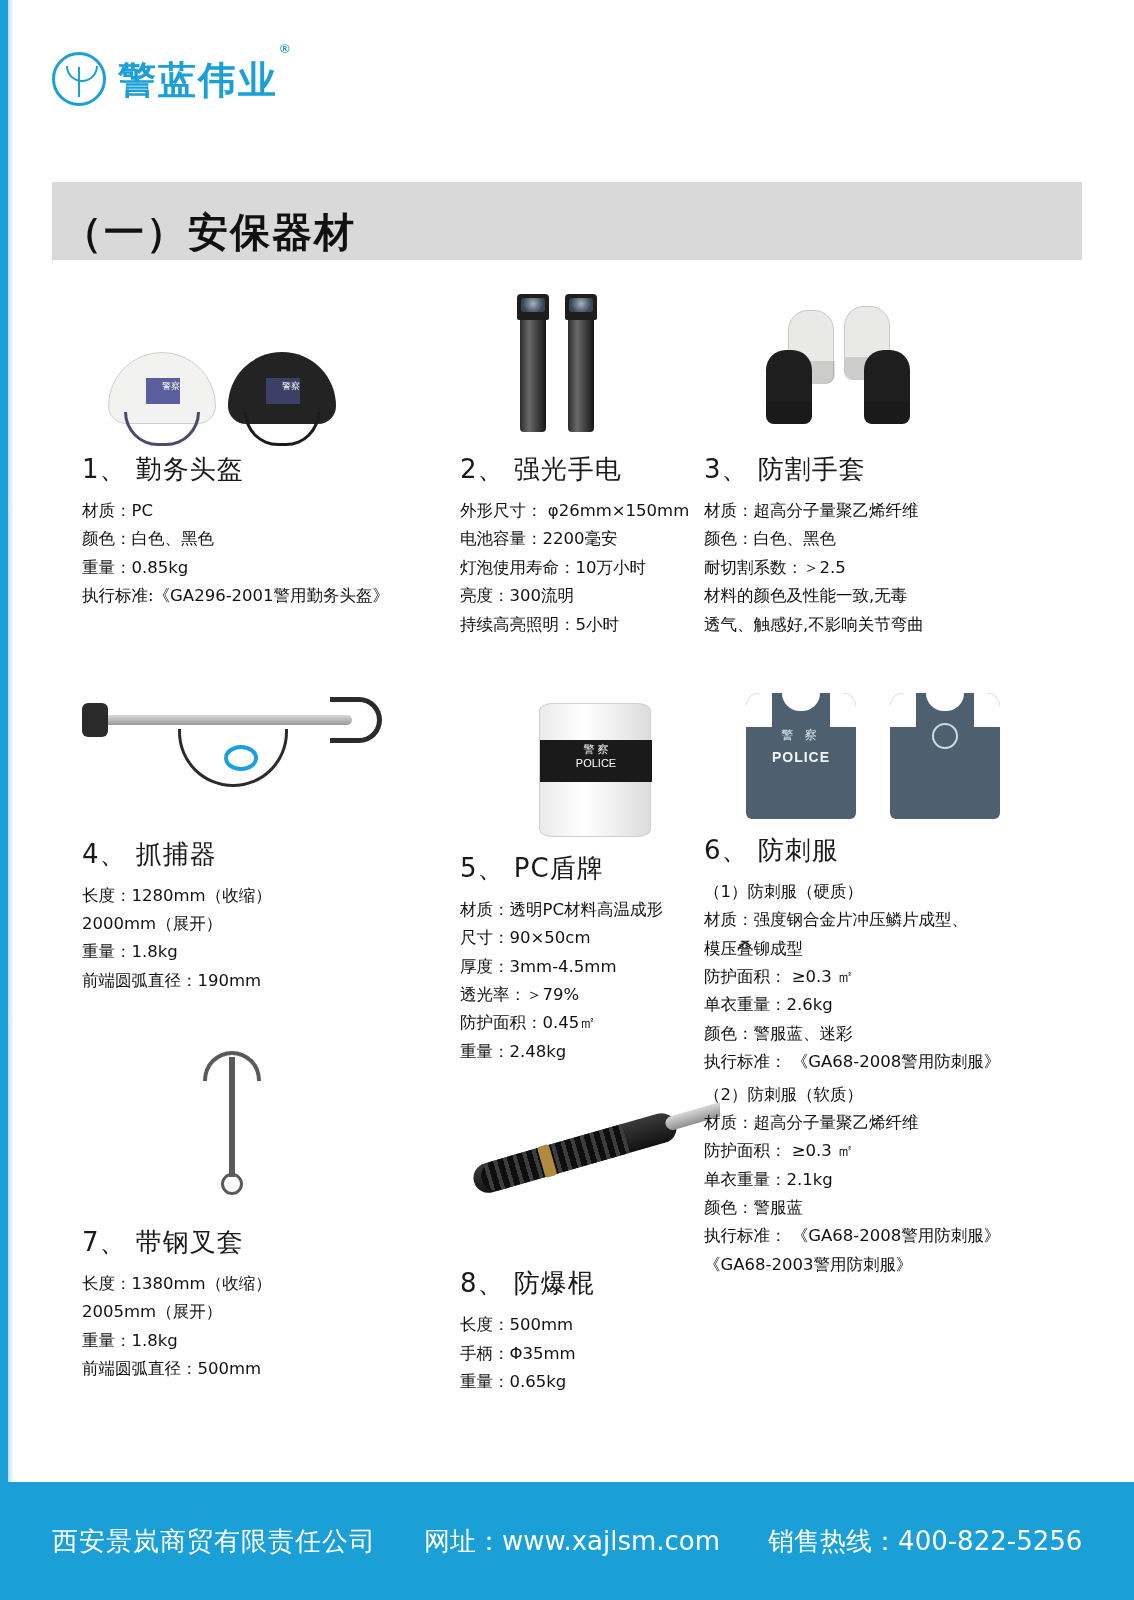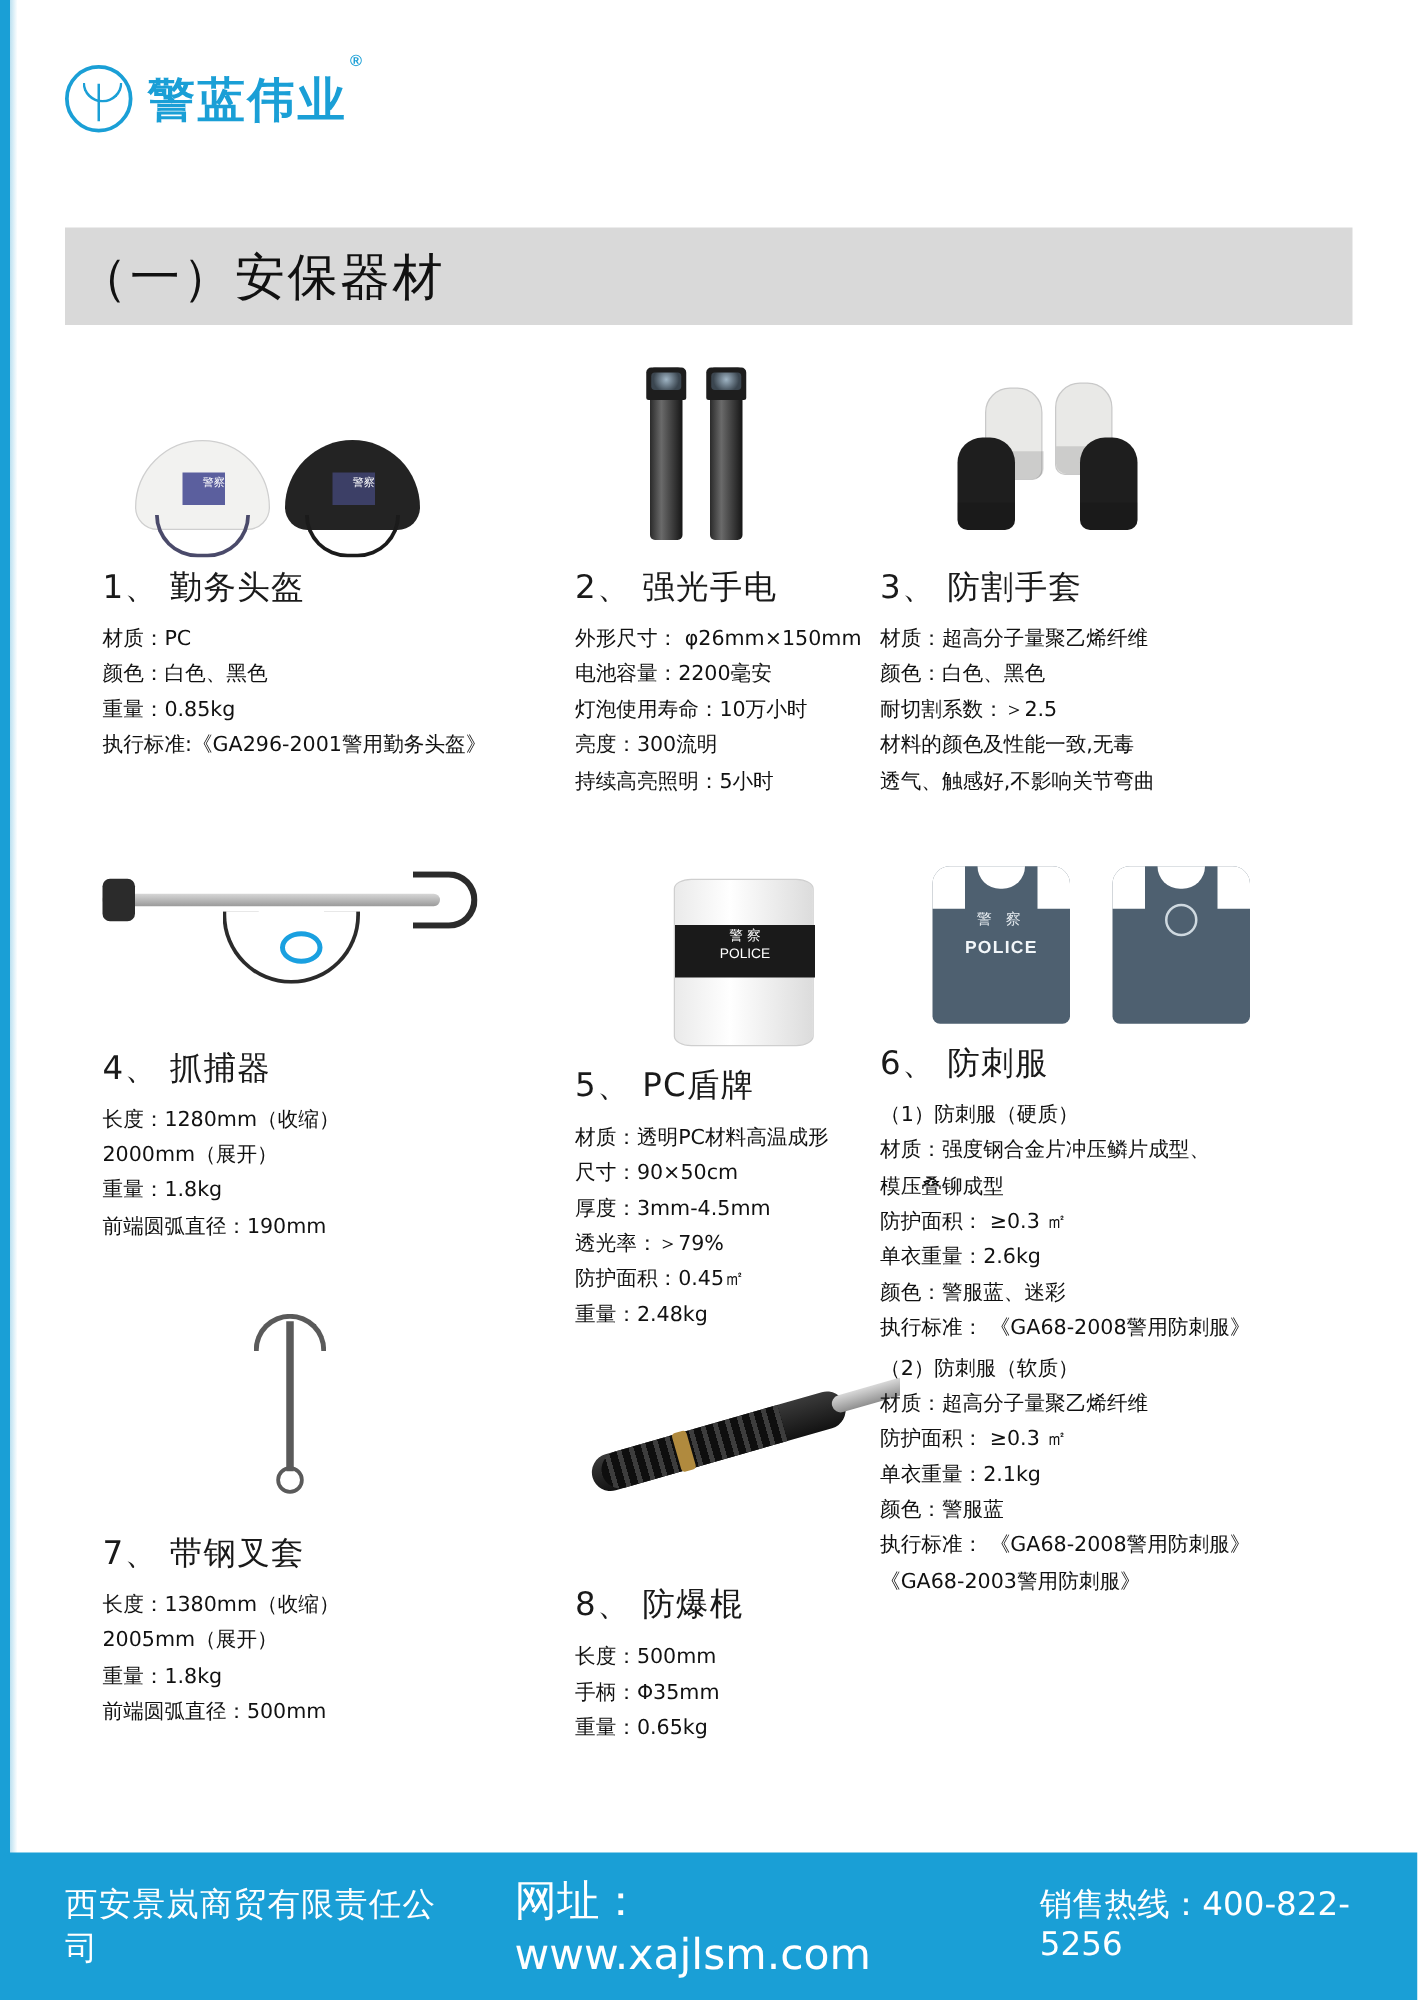--- a/index.html
+++ b/index.html
@@ -71,21 +71,22 @@
     color: #1a9fd6;
   }
 
   
   .section-band {
     position: absolute;
     left: 52px; top: 182px;
     width: 1030px; height: 78px;
     background: #d9d9d9;
     display: flex;
-    align-items: center;
+    align-items: flex-end;
+    font-weight: bold;
   }
   .section-band .title {
     font-size: 40px;
     letter-spacing: 2px;
     padding-left: 10px;
     color: #111;
     font-family: "DejaVu Sans", sans-serif;
   }
 
   
@@ -136,21 +137,21 @@
     align-items: center;
   }
   .footer-inner {
     display: flex;
     align-items: baseline;
     padding-left: 52px;
     gap: 48px;
     width: 100%;
   }
   .f-company { font-size: 26px; letter-spacing: 1px; font-family: "DejaVu Sans", sans-serif; }
-  .f-web { font-size: 34px; font-family: "DejaVu Sans", sans-serif; }
+  .f-web { font-size: 26px; font-family: "DejaVu Sans", sans-serif; }
   .f-tel { font-size: 26px; font-family: "DejaVu Sans", sans-serif; }
 
   
   .art { position: relative; }
 
   
   .helmet {
     position: absolute;
     bottom: 0;
     width: 108px; height: 86px;

